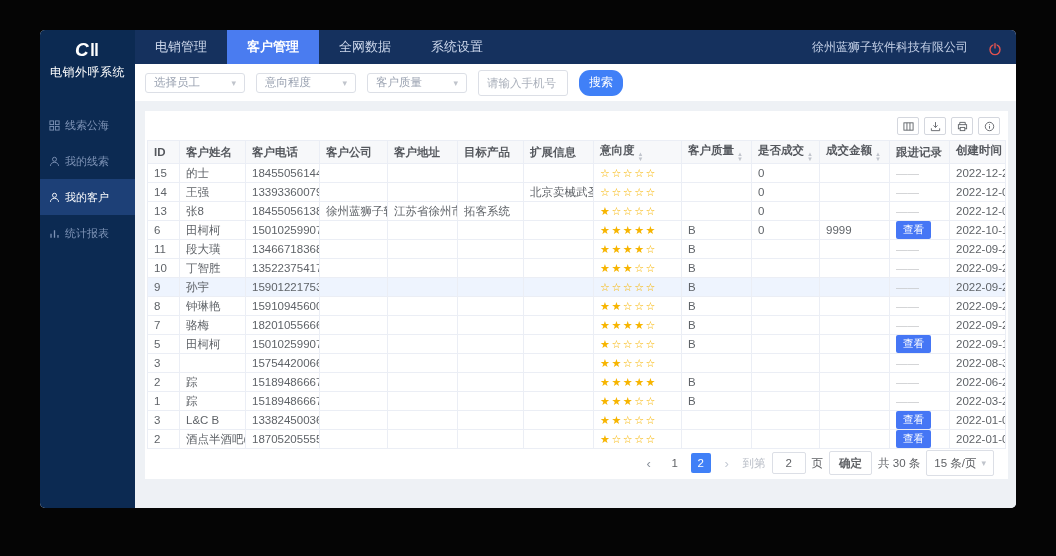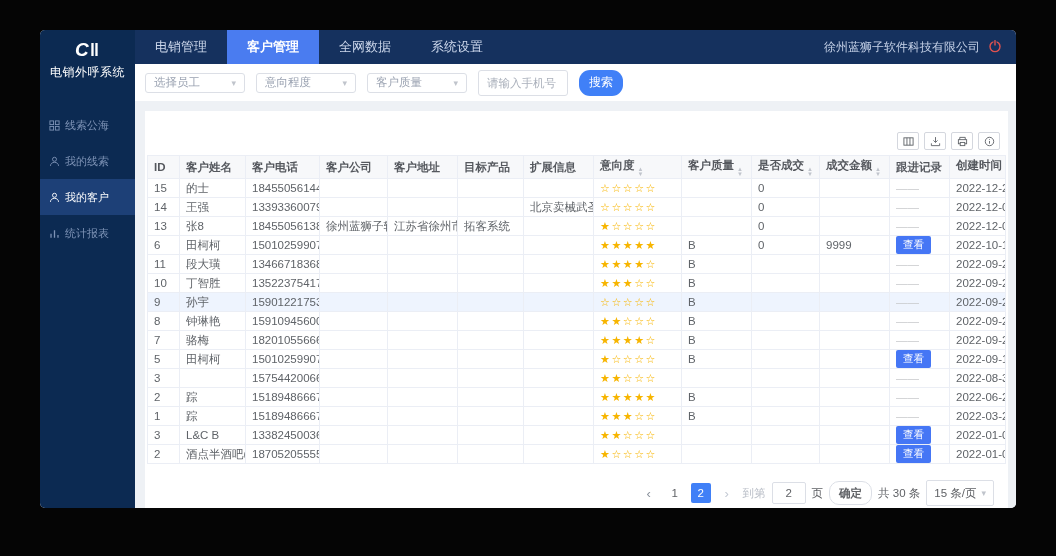--- a/index.html
+++ b/index.html
@@ -18,33 +18,33 @@
   .side-item.active { background:#1d4077; color:#fff; }
   .side-item .s-icon { display:inline-flex; width:11px; height:11px; }
   .side-item svg { width:11px; height:11px; }
 
   
   .main { flex:1; display:flex; flex-direction:column; min-width:0; }
   .topbar { height:34px; background:#15315e; display:flex; align-items:center; justify-content:space-between; flex-shrink:0; }
   .tabs { display:flex; height:100%; }
   .tab { width:92px; display:flex; align-items:center; justify-content:center; color:#ccd7eb; font-size:13px; cursor:pointer; }
   .tab.active { background:#4a7cf0; color:#fff; font-weight:bold; }
-  .topbar-right { display:flex; align-items:flex-start; gap:8px; padding-right:14px; color:#c6d2e8; font-size:12px; }
+  .topbar-right { display:flex; align-items:flex-end; gap:20px; padding-right:14px; color:#c6d2e8; font-size:12px; }
   .power-icon { display:inline-flex; cursor:pointer; }
 
   
   .content { flex:1; background:#eef1f5; min-height:0; display:flex; flex-direction:column; }
   .filter-card { background:#fff; height:37px; display:flex; align-items:center; gap:11px; padding:0 10px; flex-shrink:0; }
   .select-box { width:100px; height:20px; border:1px solid #dcdfe6; border-radius:3px; display:flex; align-items:center; justify-content:space-between; padding:0 8px; font-size:11.5px; color:#9aa2b1; background:#fff; cursor:pointer; }
   .caret { color:#c0c4cc; font-size:9px; }
   .text-input { width:90px; height:26px; border:1px solid #dcdfe6; border-radius:3px; padding:0 8px; font-size:11.5px; color:#606266; outline:none; }
   .text-input::placeholder { color:#aab0bb; }
   .search-btn { width:44px; height:26px; background:#4080f7; color:#ffffff; border:none; border-radius:11px; font-size:12px; cursor:pointer; }
 
-  .table-card { background:#fff; margin:10px 8px 0 10px; padding:15px 2px; flex-shrink:0; }
+  .table-card { background:#fff; margin:10px 8px 0 10px; padding:0 2px; flex-shrink:0; }
   .card-toolbar { height:26px; display:flex; justify-content:flex-end; align-items:center; gap:5px; padding:4px 6px 0 0; }
   .tool-btn { width:22px; height:18px; border:1px solid #d4d7de; border-radius:2px; background:#fff; display:flex; align-items:center; justify-content:center; color:#5f6368; cursor:pointer; }
   .tool-btn svg { width:11px; height:11px; }
 
   table { width:100%; border-collapse:collapse; table-layout:fixed; font-size:11.5px; color:#5f6368; margin-top:3px; }
   thead th { background:#f7f8fa; border:1px solid #ebeef5; height:23px; font-weight:bold; color:#55585e; text-align:left; padding:0 6px; white-space:nowrap; overflow:hidden; }
   tbody td { border:1px solid #ebeef5; height:19px; padding:0 6px; white-space:nowrap; overflow:hidden; background:#fff; }
   tr.hl td { background:#eef4fe; }
   .sort-caret { display:inline-flex; flex-direction:column; margin-left:3px; vertical-align:-2px; }
   .sort-caret span { font-size:6px; line-height:4.5px; color:#c0c4cc; }
@@ -52,21 +52,21 @@
   .view-btn { background:#4576f5; color:#fff; border:none; border-radius:2px; font-size:10.5px; padding:2px 7px; cursor:pointer; }
   .dash { color:#c8c9cc; }
 
   .pager { height:30px; display:flex; align-items:center; justify-content:flex-end; gap:6px; font-size:11.5px; color:#606266; padding:3px 14px 5px 0; background:#fff; margin:0 8px 0 10px; }
   .page-btn { min-width:20px; height:20px; display:flex; align-items:center; justify-content:center; border-radius:2px; cursor:pointer; color:#606266; }
   .page-btn.active { background:#4080f7; color:#fff; }
   .arrow-prev { color:#8a919c; font-size:13px; }
   .arrow-next { color:#c4cad4; font-size:13px; }
   .goto-input { width:34px; height:22px; border:1px solid #dcdfe6; border-radius:2px; text-align:center; font-size:11.5px; color:#606266; outline:none; }
   .goto-label { color:#b9bec7; }
-  .confirm-btn { height:24px; padding:0 9px; border:1px solid #dcdfe6; background:#fff; border-radius:10px; font-size:11.5px; color:#606266; cursor:pointer; font-weight:bold; }
+  .confirm-btn { height:24px; padding:0 9px; border:1px solid #dcdfe6; background:#fff; border-radius:2px; font-size:11.5px; color:#606266; cursor:pointer; font-weight:bold; }
   .per-page { height:24px; border:1px solid #dcdfe6; border-radius:2px; display:flex; align-items:center; gap:5px; padding:12px 7px; font-size:11.5px; color:#606266; background:#fff; cursor:pointer; }
 </style>
 </head>
 <body>
 
 <div class="stage">
   <div class="app-window">
 
     <aside class="sidebar">
       <div class="logo">

